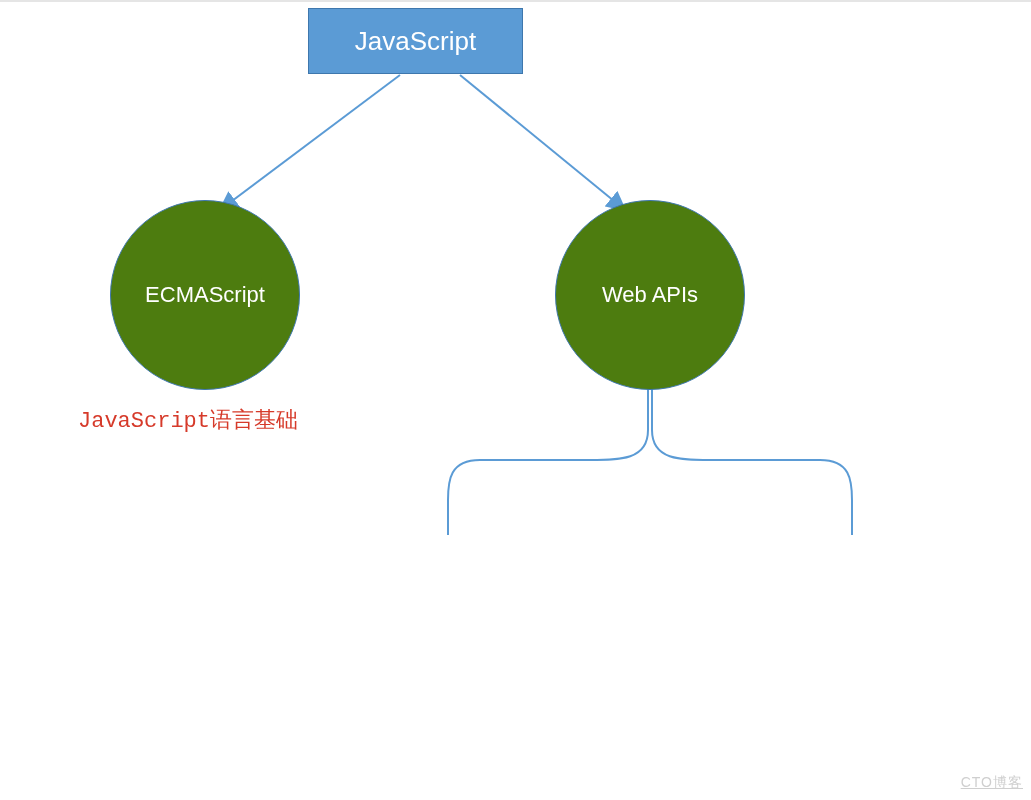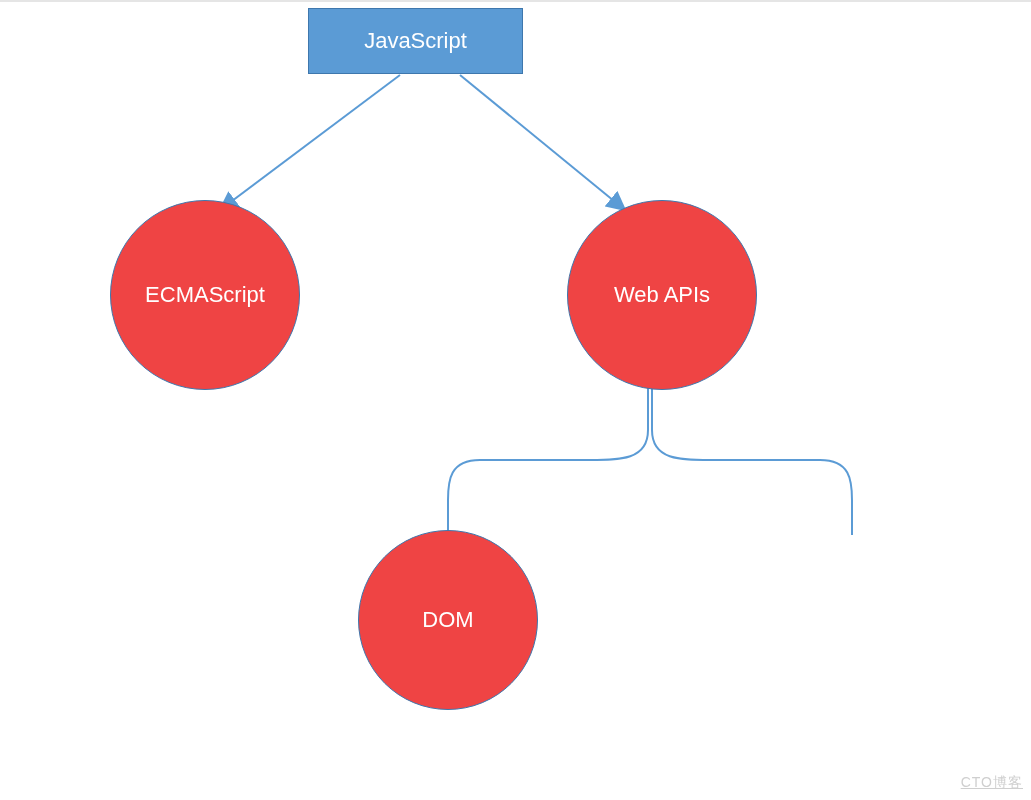--- a/index.html
+++ b/index.html
@@ -18,26 +18,26 @@
     width: 1031px;
     height: 800px;
   }
   .rect-box {
     position: absolute;
     background: #5b9bd5;
     color: #ffffff;
     display: flex;
     align-items: center;
     justify-content: center;
-    font-size: 22px;
+    font-size: 26px;
     border: 1px solid #3e77ad;
   }
   .circle {
     position: absolute;
-    background: #ef4444;
+    background: #4d7c0f;
     color: #ffffff;
     border-radius: 50%;
     display: flex;
     align-items: center;
     justify-content: center;
     font-size: 22px;
     border: 1px solid #3e77ad;
     text-align: center;
   }
   .caption {
@@ -106,24 +106,22 @@
              L 852 535" fill="none" stroke="#5b9bd5" stroke-width="2"></path>
   </svg>
 
   <div class="rect-box" style="left:308px; top:8px; width:215px; height:66px;">
     <span>JavaScript</span>
   </div>
 
   <div class="circle" style="left:110px; top:200px; width:190px; height:190px;">
     <span>ECMAScript</span>
   </div>
+  <div class="caption red" style="left:78px; top:405px;">JavaScript语言基础</div>
 
-  <div class="circle" style="left:567px; top:200px; width:190px; height:190px;">
+  <div class="circle" style="left:555px; top:200px; width:190px; height:190px;">
     <span>Web APIs</span>
   </div>
 
-  <div class="circle" style="left:358px; top:530px; width:180px; height:180px;">
-    <span>DOM</span>
-  </div>
 
 
   <div class="watermark">CTO博客</div>
 </div>
 
 </body></html>

